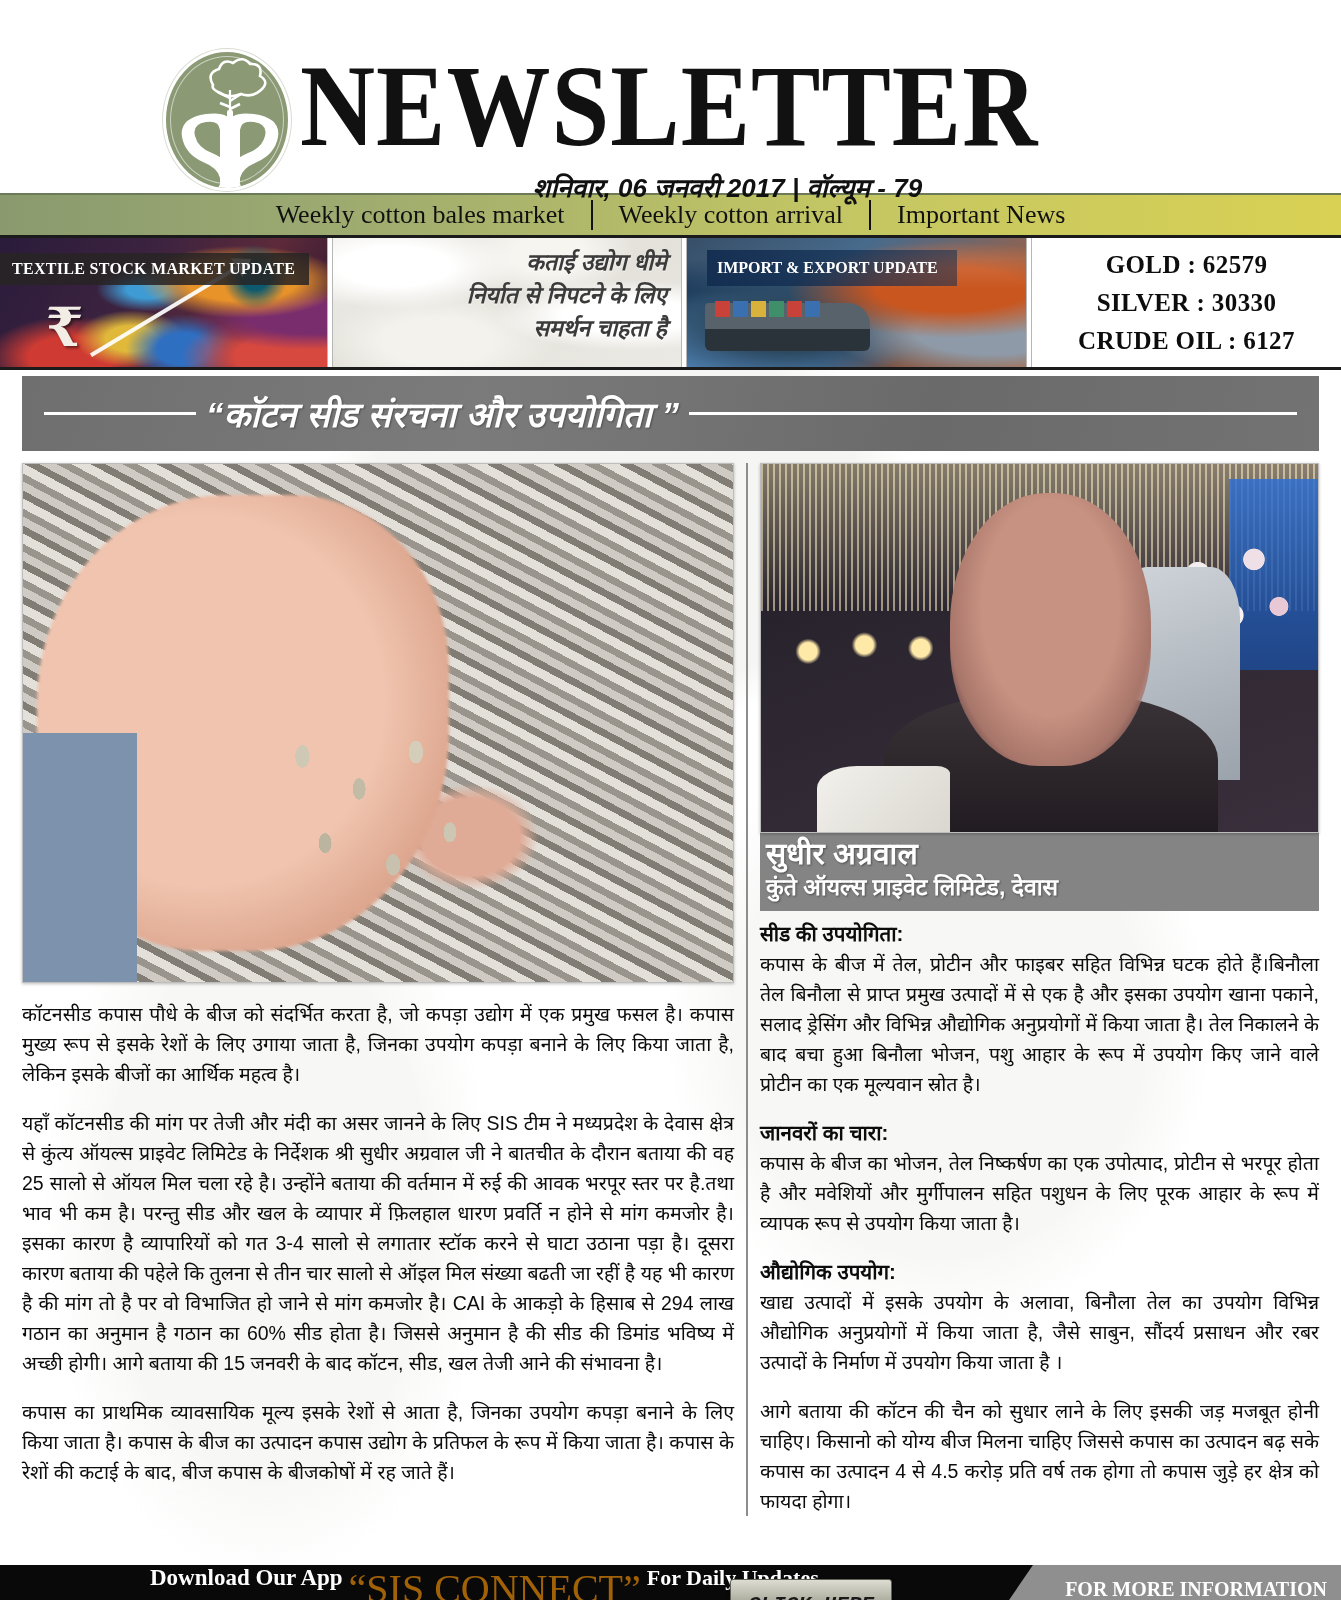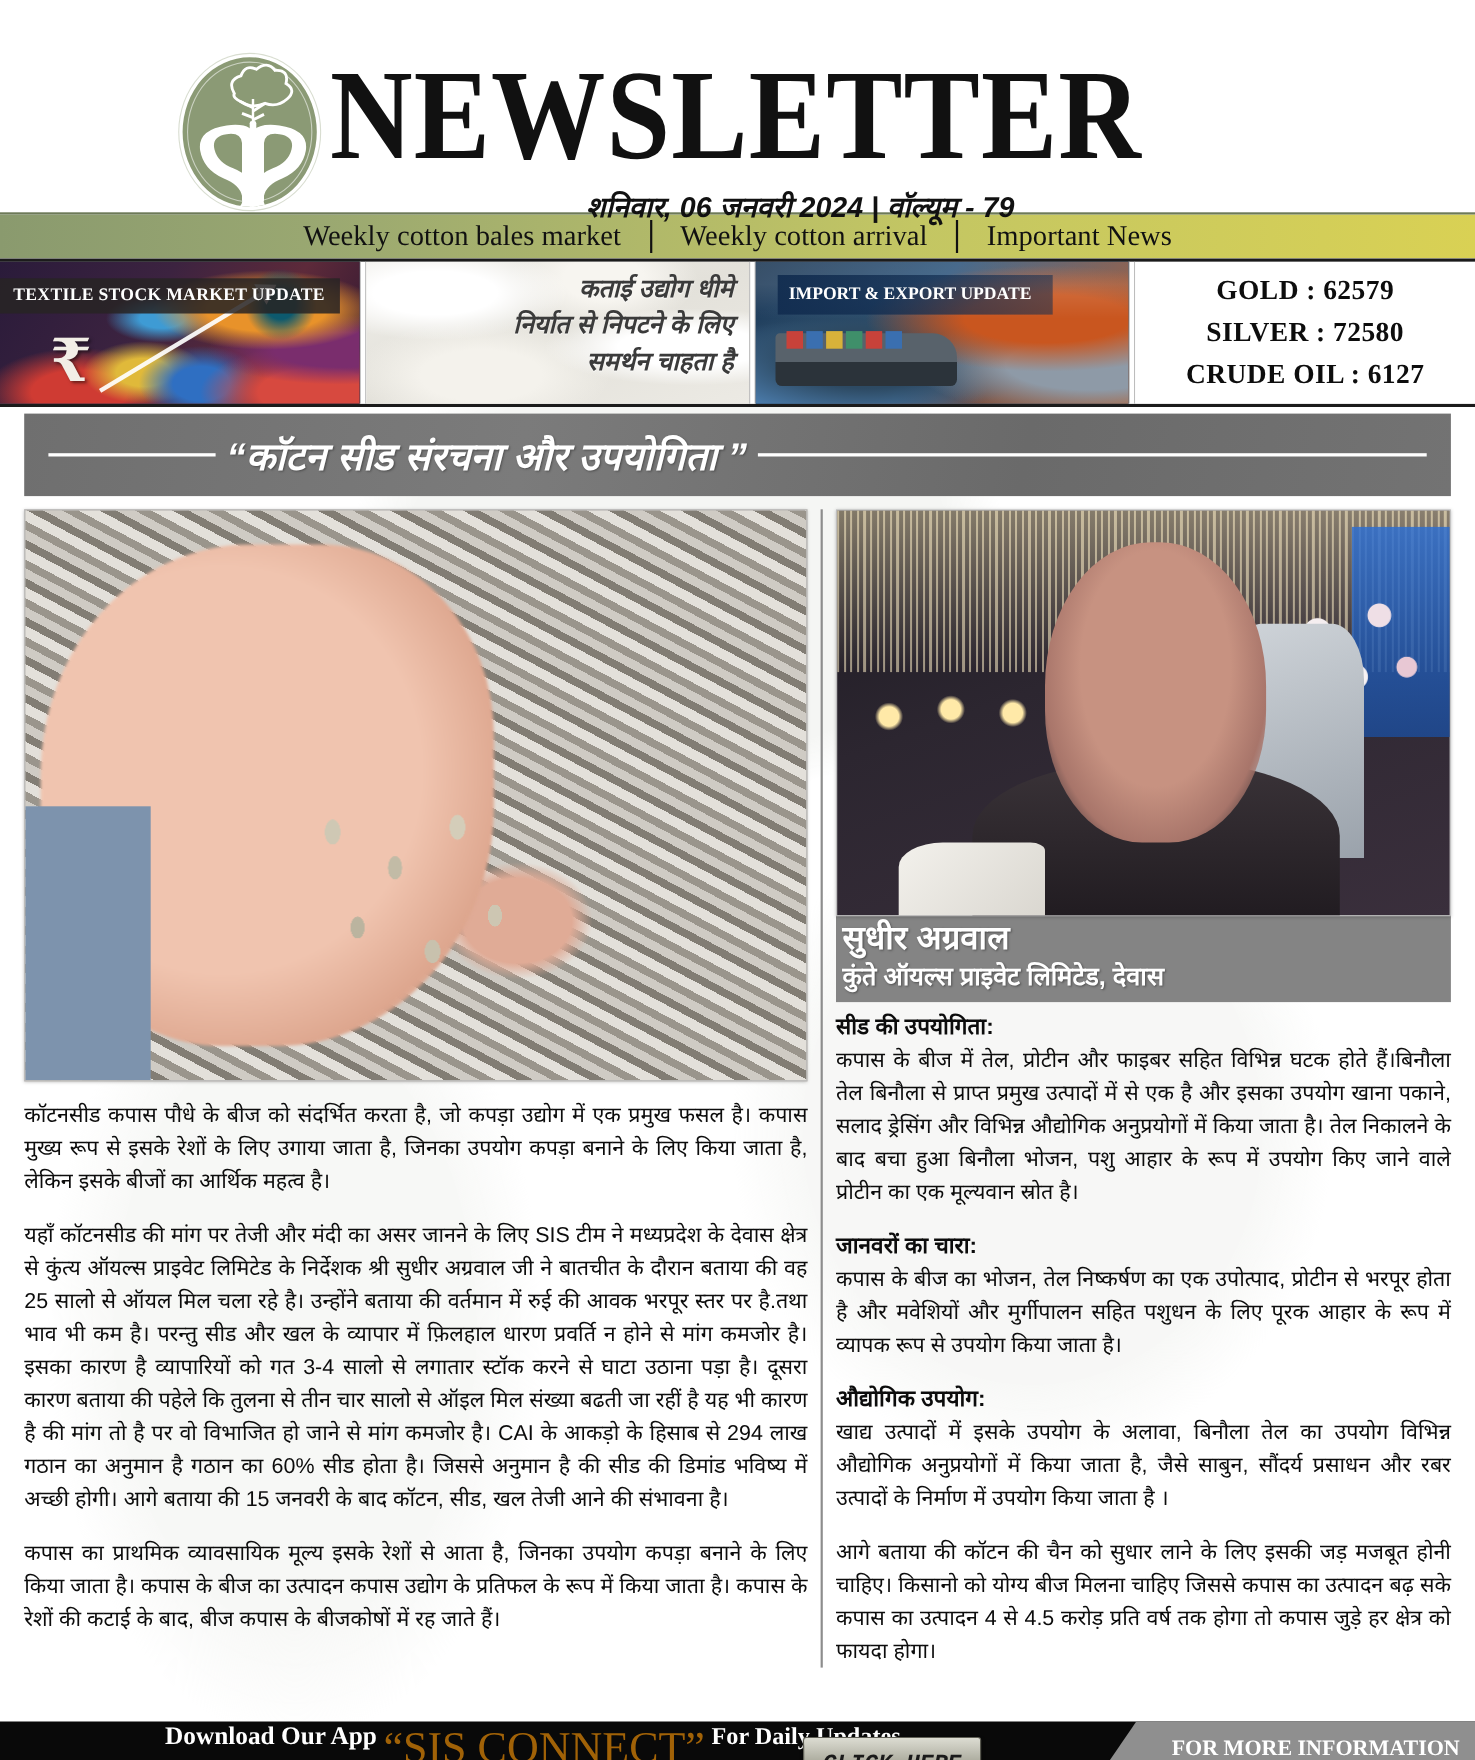--- a/index.html
+++ b/index.html
@@ -340,21 +340,21 @@
             <path d="M40 62 q26 -3 25 12 l0 62 q-10 2 -11 -6 l0 -52 q-1 -10 -14 -8 q-14 2 -11 14 q3 12 17 17 q18 7 20 24 q2 18 -18 22 q-19 4 -27 -9 q-4 -7 4 -9 q7 -2 10 4 q4 7 12 5 q9 -2 7 -12 q-2 -10 -17 -16 q-18 -8 -21 -25 q-3 -19 24 -23 z"></path>
             <path d="M88 62 q-26 -3 -25 12 l0 62 q10 2 11 -6 l0 -52 q1 -10 14 -8 q14 2 11 14 q-3 12 -17 17 q-18 7 -20 24 q-2 18 18 22 q19 4 27 -9 q4 -7 -4 -9 q-7 -2 -10 4 q-4 7 -12 5 q-9 -2 -7 -12 q2 -10 17 -16 q18 -8 21 -25 q3 -19 -24 -23 z"></path>
             <rect x="61" y="58" width="6" height="82" rx="2"></rect>
           </g>
         </svg>
       </div>
     </div>
 
     <div class="title-block">
       <div class="nl-title">NEWSLETTER</div>
-      <div class="nl-date">शनिवार, 06 जनवरी 2024 | वॉल्यूम - 79</div>
+      <div class="nl-date">शनिवार, 06 जनवरी 2017 | वॉल्यूम - 79</div>
     </div>
   </div>
 
   <div class="navbar">
     <div class="inner">
       <span class="nav-item">Weekly cotton bales  market</span>
       <span class="sep"></span>
       <span class="nav-item">Weekly cotton arrival</span>
       <span class="sep"></span>
       <span class="nav-item">Important News</span>
@@ -395,21 +395,21 @@
           <i style="background:#3a6fb0"></i>
       </div>
       <div class="lbl">IMPORT &amp; EXPORT UPDATE</div>
     </div>
 
     <div class="bn-divider"></div>
 
     <div class="bn4">
       <div class="prices">
         <div>GOLD :  62579</div>
-        <div>SILVER :   72580</div>
+        <div>SILVER :   30330</div>
         <div>CRUDE OIL : 6127</div>
       </div>
     </div>
   </div>
 
   <div class="body-wrap">
     <div class="wm"></div>
 
     <div class="headline-bar">
       <div class="hl-rule-left"></div>

